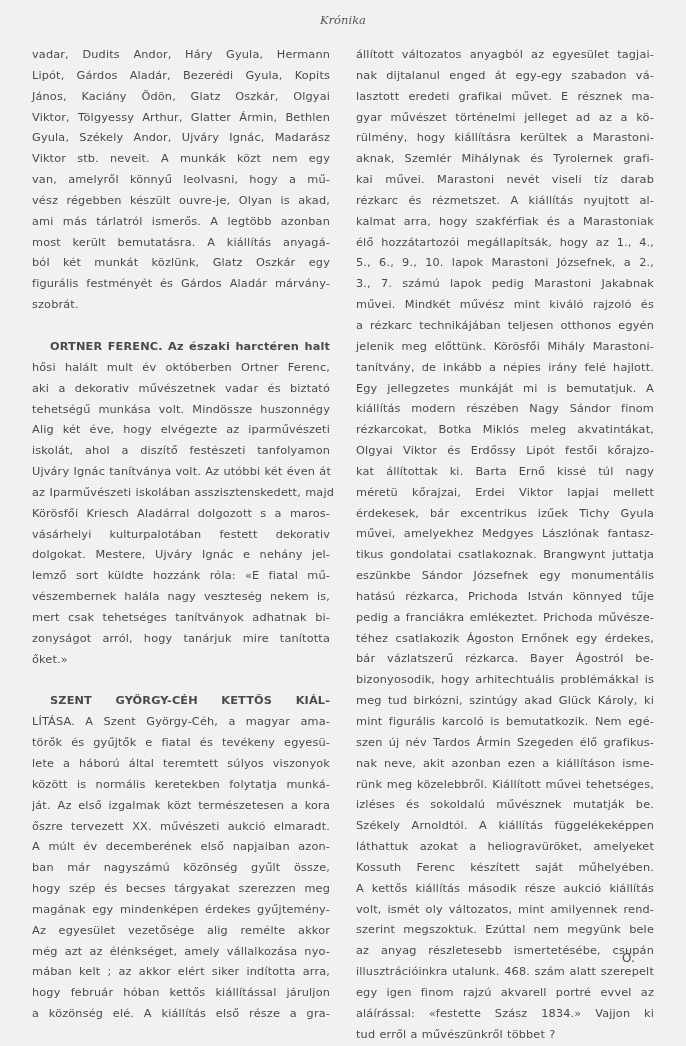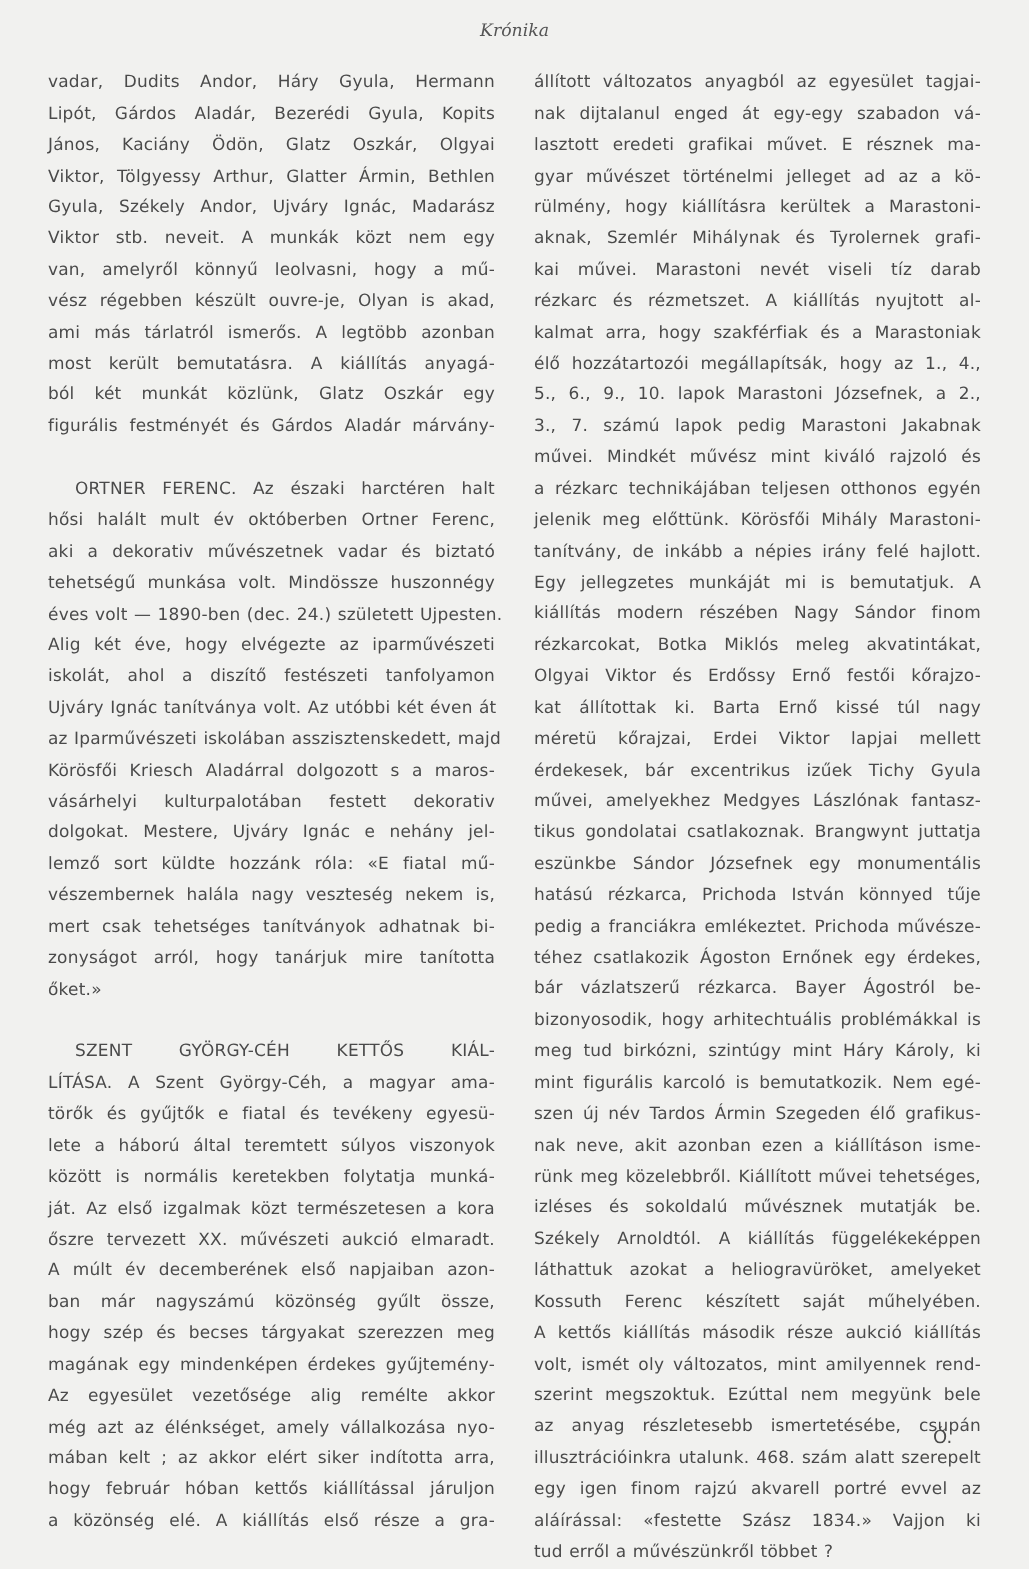--- a/index.html
+++ b/index.html
@@ -33,21 +33,21 @@
   .col-right { left: 356px; width: 298px; }
   .line {
     display: block;
     text-align: justify;
     text-align-last: justify;
     white-space: nowrap;
     overflow: visible;
     height: 20.85px;
   }
   .line.last { text-align-last: left; }
-  .line.indent { padding-left: 18px; }
+  .line.indent { padding-left: 18px; font-weight: bold; }
   .gap { display: block; height: 21px; }
   .signature {
     position: absolute; top: 951px; left: 622px;
     font-size: 12px;
   }
   .page-number {
     position: absolute; top: 1069px; left: 629px;
     font-size: 12px;
   }
 </style>
@@ -63,28 +63,28 @@
       <span class="line">János, Kaciány Ödön, Glatz Oszkár, Olgyai</span>
       <span class="line">Viktor, Tölgyessy Arthur, Glatter Ármin, Bethlen</span>
       <span class="line">Gyula, Székely Andor, Ujváry Ignác, Madarász</span>
       <span class="line">Viktor stb. neveit. A munkák közt nem egy</span>
       <span class="line">van, amelyről könnyű leolvasni, hogy a mű-</span>
       <span class="line">vész régebben készült ouvre-je, Olyan is akad,</span>
       <span class="line">ami más tárlatról ismerős. A legtöbb azonban</span>
       <span class="line">most került bemutatásra. A kiállítás anyagá-</span>
       <span class="line">ból két munkát közlünk, Glatz Oszkár egy</span>
       <span class="line">figurális festményét és Gárdos Aladár márvány-</span>
+      <span class="line last">szobrát.</span>
     </div>
   <span class="gap"></span>
   <div id="p2">
       <span class="line indent">ORTNER FERENC. Az északi harctéren halt</span>
       <span class="line">hősi halált mult év októberben Ortner Ferenc,</span>
       <span class="line">aki a dekorativ művészetnek vadar és biztató</span>
       <span class="line">tehetségű munkása volt. Mindössze huszonnégy</span>
-      <span class="line">éves volt — 1890-ben (dec. 24.) született Ujpesten.</span>
       <span class="line">Alig két éve, hogy elvégezte az iparművészeti</span>
       <span class="line">iskolát, ahol a diszítő festészeti tanfolyamon</span>
       <span class="line">Ujváry Ignác tanítványa volt. Az utóbbi két éven át</span>
       <span class="line">az Iparművészeti iskolában asszisztenskedett, majd</span>
       <span class="line">Körösfői Kriesch Aladárral dolgozott s a maros-</span>
       <span class="line">vásárhelyi kulturpalotában festett dekorativ</span>
       <span class="line">dolgokat. Mestere, Ujváry Ignác e nehány jel-</span>
       <span class="line">lemző sort küldte hozzánk róla: «E fiatal mű-</span>
       <span class="line">vészembernek halála nagy veszteség nekem is,</span>
       <span class="line">mert csak tehetséges tanítványok adhatnak bi-</span>
@@ -125,33 +125,33 @@
     <span class="line">élő hozzátartozói megállapítsák, hogy az 1., 4.,</span>
     <span class="line">5., 6., 9., 10. lapok Marastoni Józsefnek, a 2.,</span>
     <span class="line">3., 7. számú lapok pedig Marastoni Jakabnak</span>
     <span class="line">művei. Mindkét művész mint kiváló rajzoló és</span>
     <span class="line">a rézkarc technikájában teljesen otthonos egyén</span>
     <span class="line">jelenik meg előttünk. Körösfői Mihály Marastoni-</span>
     <span class="line">tanítvány, de inkább a népies irány felé hajlott.</span>
     <span class="line">Egy jellegzetes munkáját mi is bemutatjuk. A</span>
     <span class="line">kiállítás modern részében Nagy Sándor finom</span>
     <span class="line">rézkarcokat, Botka Miklós meleg akvatintákat,</span>
-    <span class="line">Olgyai Viktor és Erdőssy Ernő festői kőrajzo-</span>
+    <span class="line">Olgyai Viktor és Erdőssy Lipót festői kőrajzo-</span>
     <span class="line">kat állítottak ki. Barta Ernő kissé túl nagy</span>
     <span class="line">méretü kőrajzai, Erdei Viktor lapjai mellett</span>
     <span class="line">érdekesek, bár excentrikus izűek Tichy Gyula</span>
     <span class="line">művei, amelyekhez Medgyes Lászlónak fantasz-</span>
     <span class="line">tikus gondolatai csatlakoznak. Brangwynt juttatja</span>
     <span class="line">eszünkbe Sándor Józsefnek egy monumentális</span>
     <span class="line">hatású rézkarca, Prichoda István könnyed tűje</span>
     <span class="line">pedig a franciákra emlékeztet. Prichoda művésze-</span>
     <span class="line">téhez csatlakozik Ágoston Ernőnek egy érdekes,</span>
     <span class="line">bár vázlatszerű rézkarca. Bayer Ágostról be-</span>
     <span class="line">bizonyosodik, hogy arhitechtuális problémákkal is</span>
-    <span class="line">meg tud birkózni, szintúgy mint Háry Károly, ki</span>
+    <span class="line">meg tud birkózni, szintúgy akad Glück Károly, ki</span>
     <span class="line">mint figurális karcoló is bemutatkozik. Nem egé-</span>
     <span class="line">szen új név Tardos Ármin Szegeden élő grafikus-</span>
     <span class="line">nak neve, akit azonban ezen a kiállításon isme-</span>
     <span class="line">rünk meg közelebbről. Kiállított művei tehetséges,</span>
     <span class="line">izléses és sokoldalú művésznek mutatják be.</span>
     <span class="line">Székely Arnoldtól. A kiállítás függelékeképpen</span>
     <span class="line">láthattuk azokat a heliogravüröket, amelyeket</span>
     <span class="line">Kossuth Ferenc készített saját műhelyében.</span>
     <span class="line">A kettős kiállítás második része aukció kiállítás</span>
     <span class="line">volt, ismét oly változatos, mint amilyennek rend-</span>

